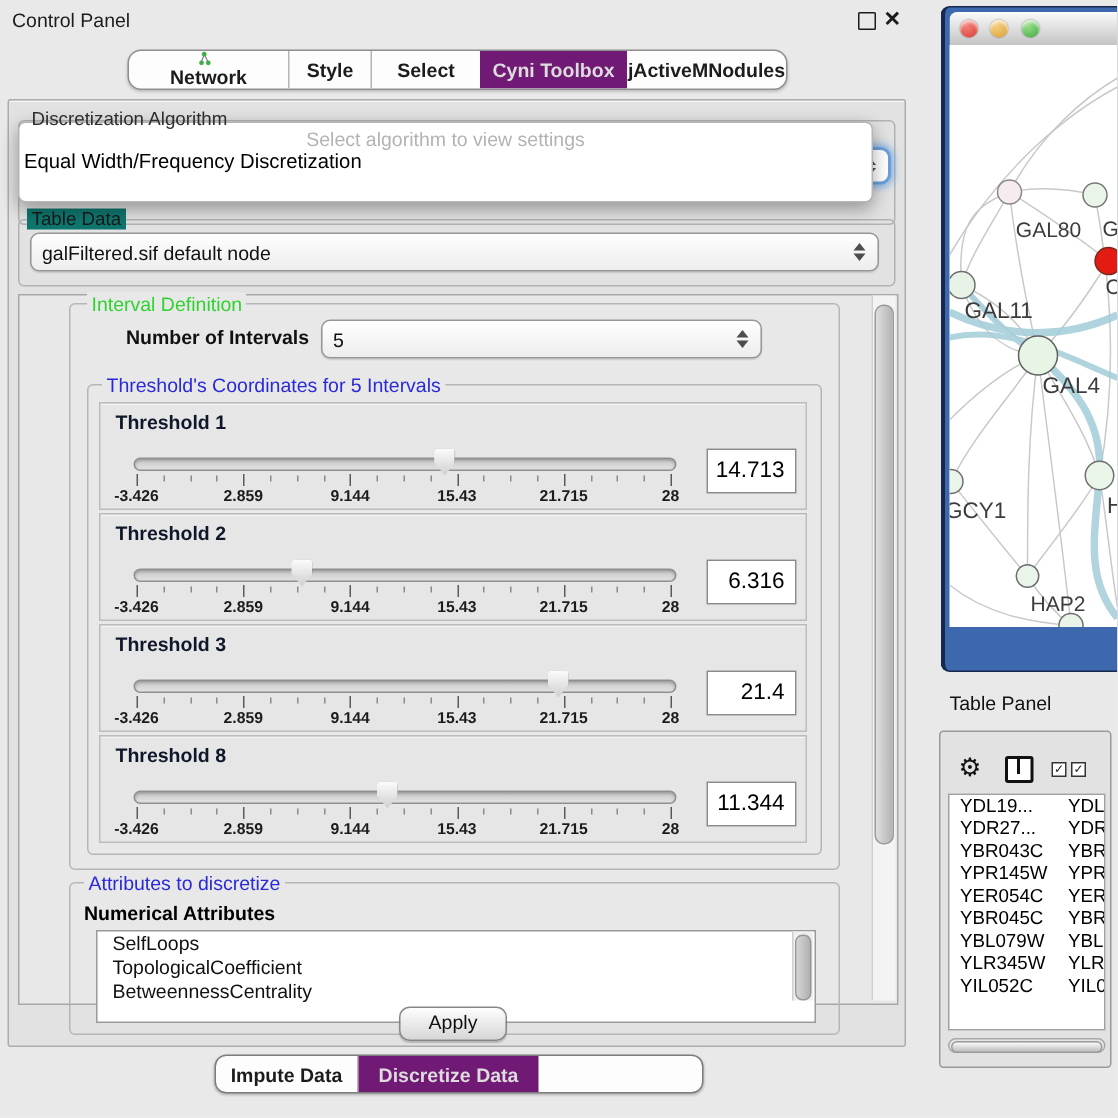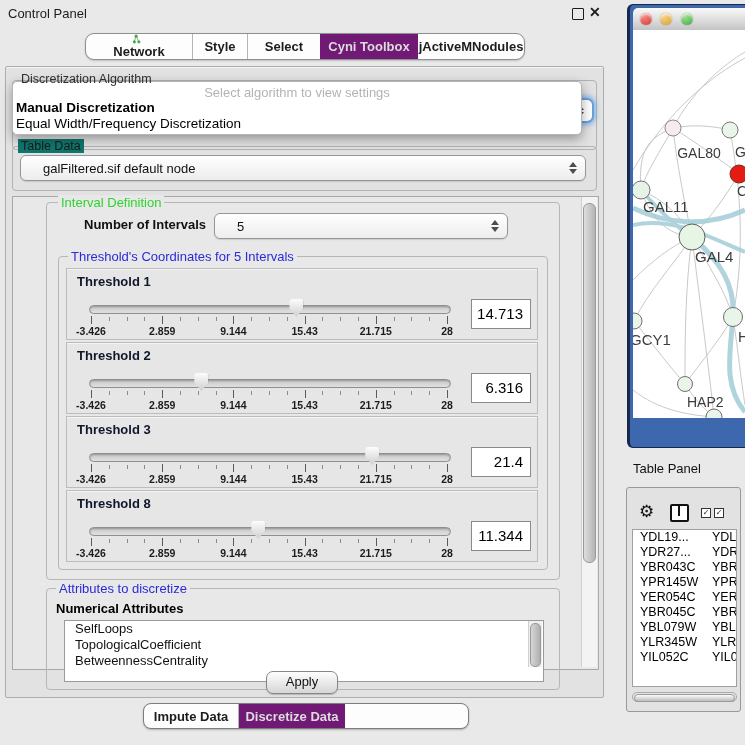--- a/index.html
+++ b/index.html
@@ -29,21 +29,21 @@
   #algo-combo{left:20px;top:98px;width:570px;height:21px;background:#fff;border:2px solid #6ba0d9;
               border-radius:7px;box-shadow:0 0 5px 2px rgba(95,160,230,.7);z-index:10;}
   #popup{left:12px;top:81px;width:568px;height:52px;background:#fff;border:1px solid #b5b5b5;border-radius:5px;
          box-shadow:0 4px 12px rgba(0,0,0,.35);z-index:50;}
   #popup-placeholder{width:100%;text-align:center;margin-top:3px;font-size:13px;color:#b3b3b3;}
   .popup-item{font-size:13.5px;color:#000;padding-left:3px;line-height:16px;}
   .popup-item.bold{font-weight:bold;}
   
   .combo{background:linear-gradient(#ffffff,#ededed);border:1px solid #969696;border-radius:6px;
          font-size:13px;color:#111;display:flex;align-items:center;box-shadow:0 1px 1px rgba(0,0,0,.12);}
-  .combo .ctext{padding-left:22px;overflow:hidden;white-space:nowrap;flex:1;}
+  .combo .ctext{padding-left:7px;overflow:hidden;white-space:nowrap;flex:1;}
   .spinner{width:8px;margin-right:8px;display:flex;flex-direction:column;align-items:center;gap:2px;}
   .spinner i{display:block;width:0;height:0;border-left:4px solid transparent;border-right:4px solid transparent;}
   .spinner .up{border-bottom:5px solid #4d4d4d;}
   .spinner .dn{border-top:5px solid #4d4d4d;}
   
   #tabledata-box{left:12px;top:146px;width:583px;height:43px;}
   #tabledata-label{left:18px;top:139px;color:#1a1a1a;z-index:5;}
   #tabledata-combo{left:20px;top:155px;width:564px;height:24px;}
   
   #scrollpanel{left:12px;top:196px;width:585px;height:472px;background:#e8e8e8;border:1px solid #a8a8a8;overflow:hidden;}
@@ -161,21 +161,20 @@
   <div class="abs combo" id="algo-combo">
     <span class="ctext"></span>
     <span class="spinner">
         <i class="up"></i>
         <i class="dn"></i>
       </span>
   </div>
 
   <div class="abs" id="popup">
     <div id="popup-placeholder">Select algorithm to view settings</div>
-    <div class="popup-item bold">Manual Discretization</div>
     <div class="popup-item">Equal Width/Frequency Discretization</div>
   </div>
 
   <div class="abs titled" id="tabledata-box"></div>
   <div class="abs tlabel" id="tabledata-label">Table Data</div>
   <div class="abs combo" id="tabledata-combo">
     <span class="ctext">galFiltered.sif default node</span>
     <span class="spinner">
         <i class="up"></i>
         <i class="dn"></i>
@@ -364,21 +363,21 @@
       <div class="attr-item">BetweennessCentrality</div>
     </div>
   <div class="abs" id="attr-vscroll"></div>
   <div class="abs" id="attr-vthumb"></div>
 
   <div class="abs" id="apply-btn">Apply</div>
   <div class="abs" id="bottom-tabbar">
     <div class="tab sep" style="width:94px;">
       <span>Impute Data</span>
     </div>
-    <div class="tab dark" style="width:106px;">
+    <div class="tab dark" style="width:120px;">
       <span>Discretize Data</span>
     </div>
   </div>
 
   <div class="abs" id="net-window"></div>
   <div class="abs" id="net-titlebar"></div>
   <div class="abs light" id="light-red"></div>
   <div class="abs light" id="light-yellow"></div>
   <div class="abs light" id="light-green"></div>
   <div class="abs" id="net-canvas">

